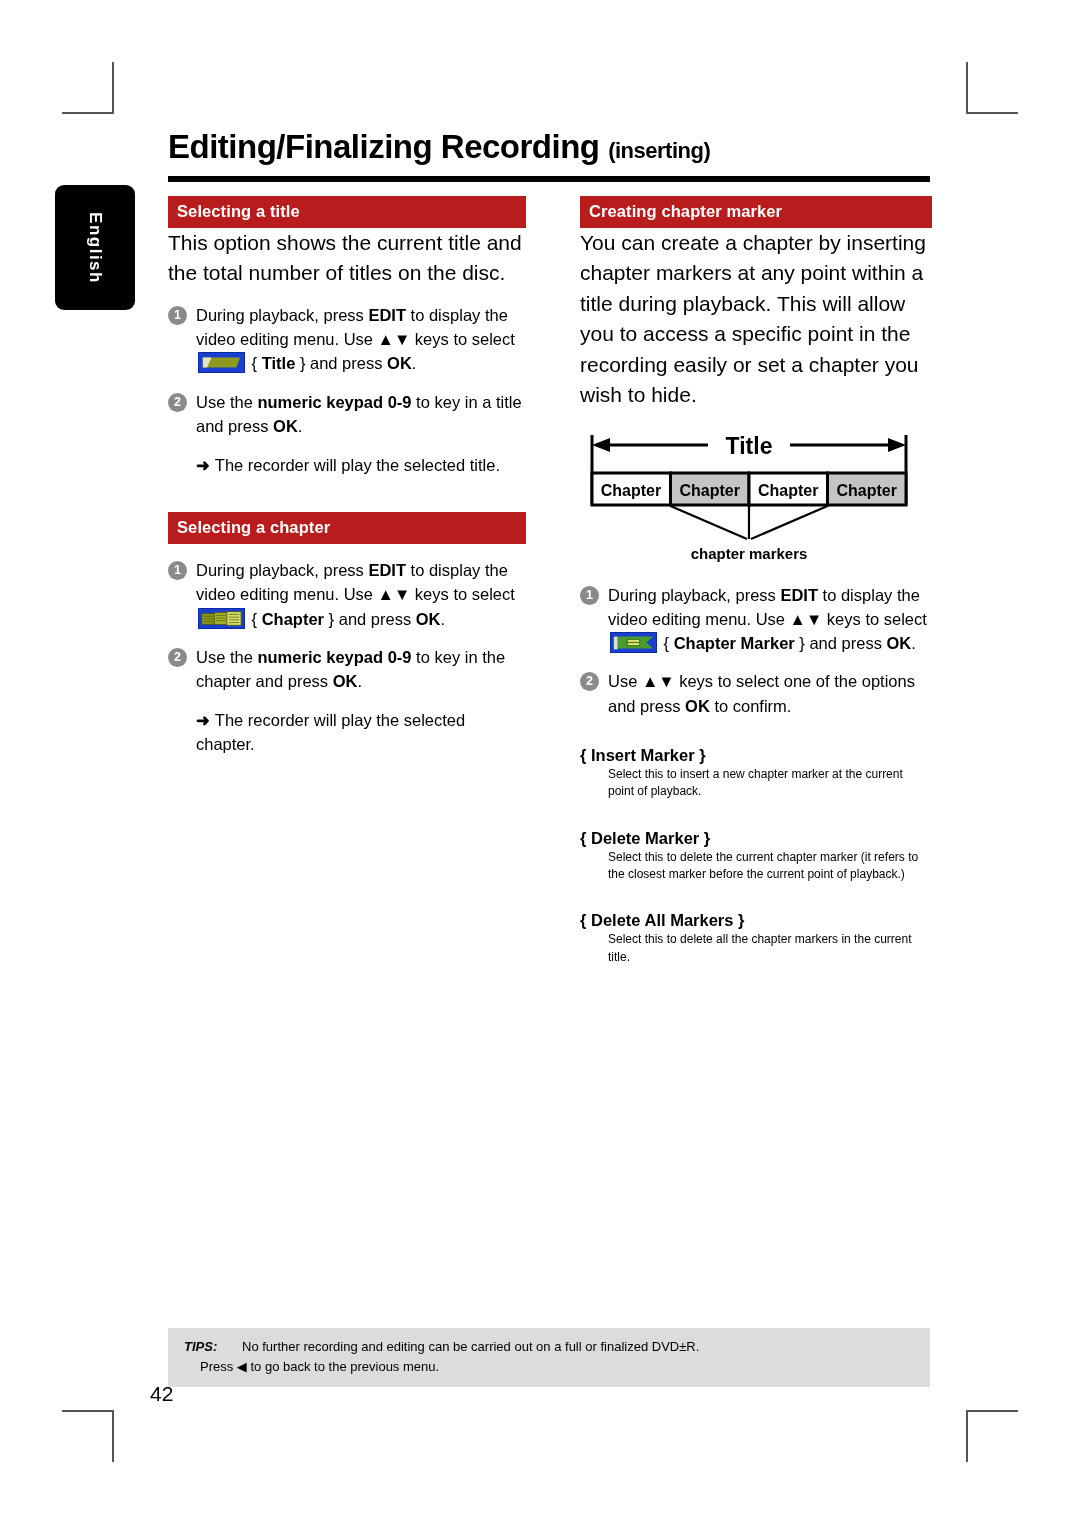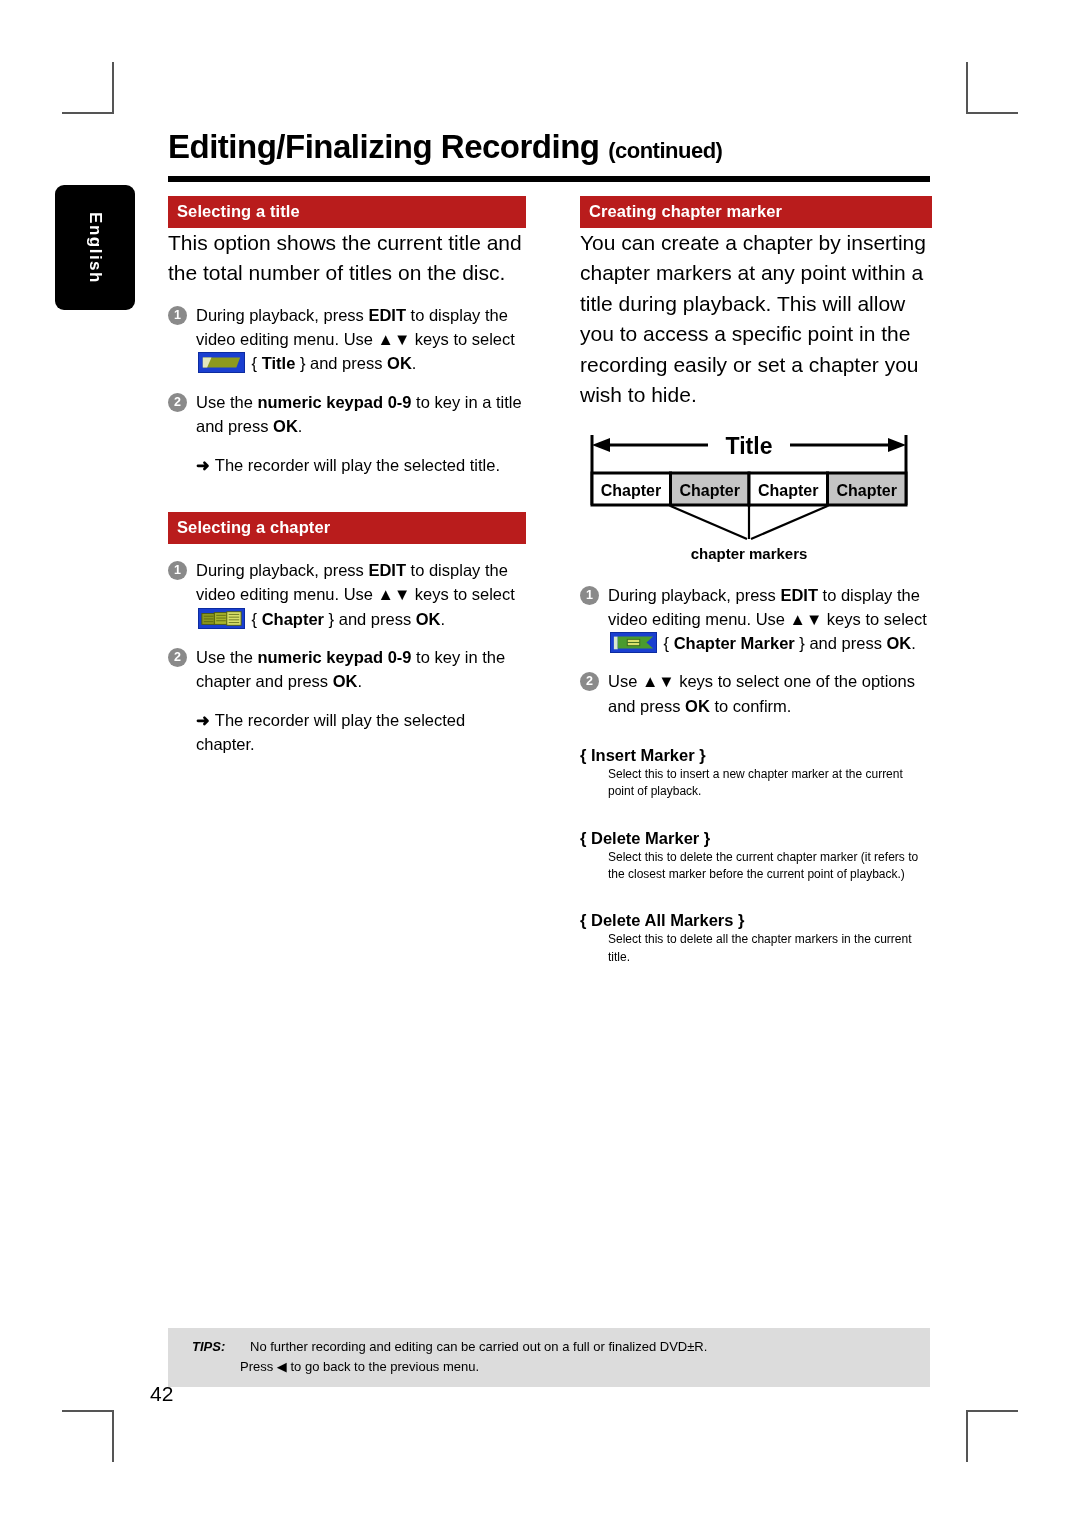--- a/index.html
+++ b/index.html
@@ -187,29 +187,29 @@
     left: 168px;
     top: 1328px;
     width: 762px;
     background: #dcdcdc;
     padding: 9px 0 10px 0;
     box-sizing: border-box;
   }
   #tips .row {
     font-size: 13px;
     line-height: 1.55;
-    padding-left: 24px;
+    padding-left: 16px;
   }
   #tips .tips-label {
     display: inline-block;
     width: 58px;
     font-weight: bold;
     font-style: italic;
   }
-  #tips .tips-l2 { padding-left: 72px; }
+  #tips .tips-l2 { padding-left: 32px; }
 
   #page-number {
     position: absolute;
     left: 150px;
     top: 1382px;
     font-size: 21px;
     text-align: center;
   }
 </style>
 </head>
@@ -234,21 +234,21 @@
       <span class="v"></span>
     </div>
 
   <div id="lang-tab">
     <span class="lang-text">English</span>
   </div>
 
   <div id="page-title-wrap">
     <div id="page-title">
       <span>Editing/Finalizing Recording</span>
-      <span class="cont">(continued)</span>
+      <span class="cont">(inserting)</span>
     </div>
   </div>
   <div id="title-rule"></div>
 
   <div class="col" id="col-left">
 
     <div class="section-bar">Selecting a title</div>
 
     <div class="para">This option shows the current title and the total number of titles on the disc.</div>
 

